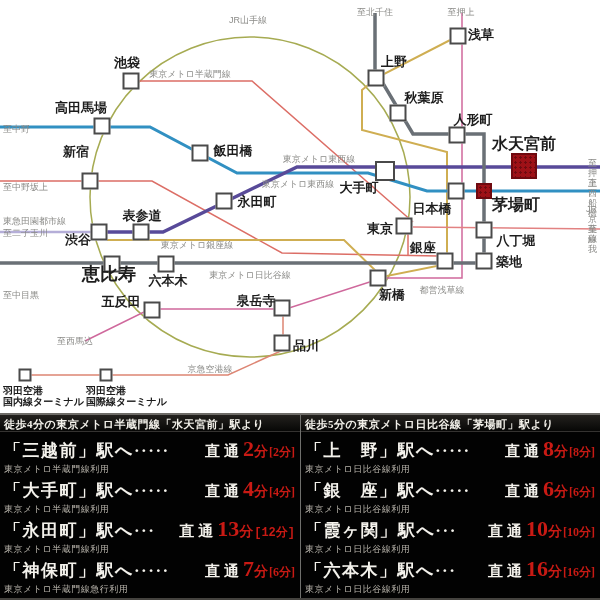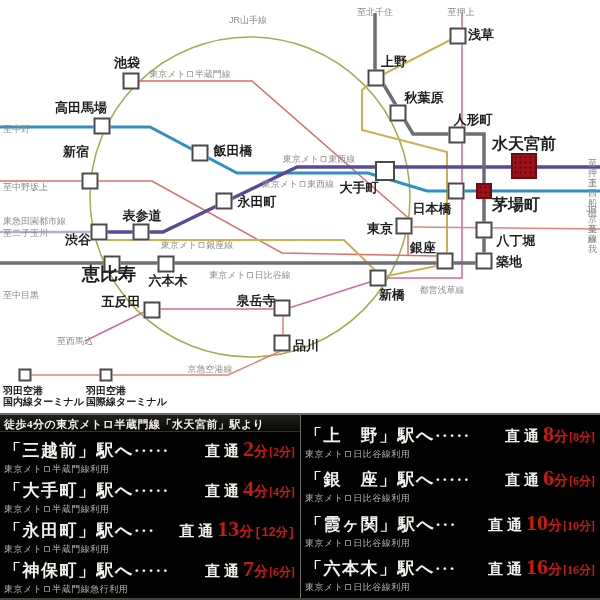--- a/index.html
+++ b/index.html
@@ -187,20 +187,21 @@
                 <span class="mins" style="color: rgb(200, 26, 20);">7</span>
                 <span class="unit" style="color: rgb(200, 26, 20);">分</span>
                 <span class="bracket" style="color: rgb(200, 26, 20);">[6分]</span>
               </span>
             </div>
             <div class="trow-note">東京メトロ半蔵門線急行利用</div>
           </div>
         </div>
       </div>
       <div class="col right">
+        <div class="col-header">徒歩5分の東京メトロ日比谷線「茅場町」駅より</div>
         <div class="rows">
           <div class="trow">
             <div class="trow-main">
               <span class="dest">「上　野」駅へ·····</span>
               <span class="time">
                 <span class="direct">直通</span>
                 <span class="mins" style="color: rgb(200, 26, 20);">8</span>
                 <span class="unit" style="color: rgb(200, 26, 20);">分</span>
                 <span class="bracket" style="color: rgb(200, 26, 20);">[8分]</span>
               </span>

